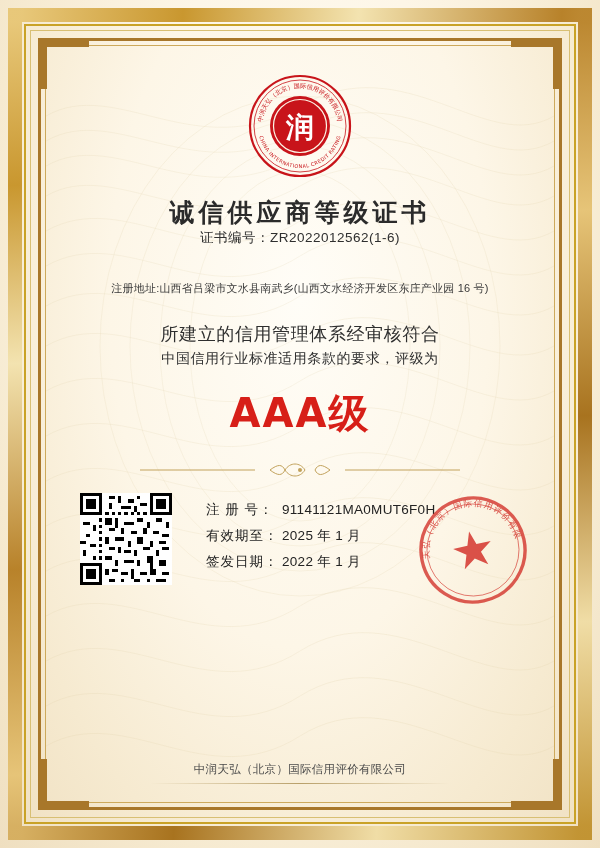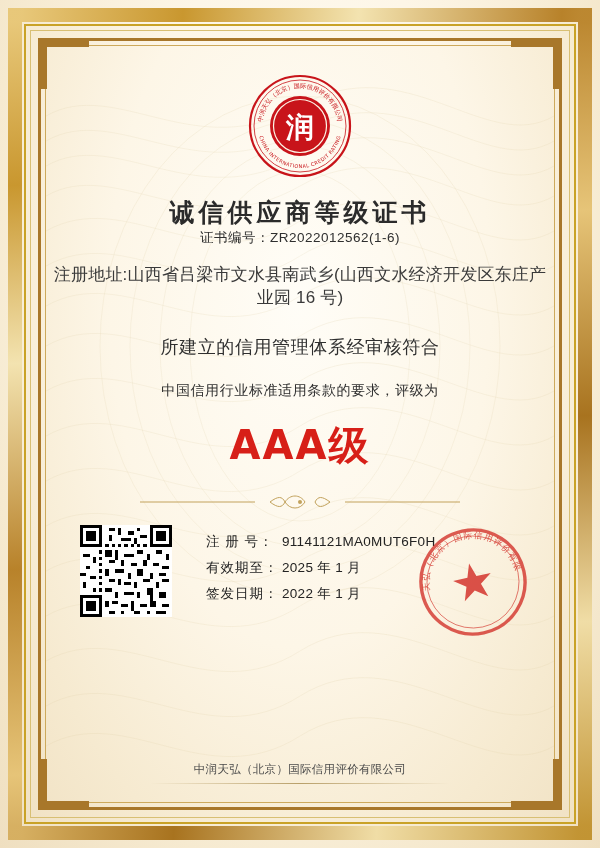--- a/index.html
+++ b/index.html
@@ -116,33 +116,33 @@
   }
   .company {
     margin-top: 18px;
     font-size: 27.5px;
     font-weight: bold;
     color: #1d1d1d;
     letter-spacing: 1px;
     font-family: "DejaVu Serif", "Liberation Serif", serif;
   }
   .address {
-    margin-top: 16px;
-    font-size: 17px;
+    margin-top: 34px;
+    font-size: 11px;
     color: #3a3a3a;
     letter-spacing: 0.2px;
   }
   .statement1 {
     margin-top: 26px;
     font-size: 18px;
     color: #2f2f2f;
     letter-spacing: 0.6px;
   }
   .statement2 {
-    margin-top: 23px;
+    margin-top: 4px;
     font-size: 14px;
     color: #2f2f2f;
     letter-spacing: 0.6px;
   }
   .grade {
     margin-top: 18px;
     font-size: 40px;
     font-weight: bold;
     color: #d71f18;
     letter-spacing: 2px;

